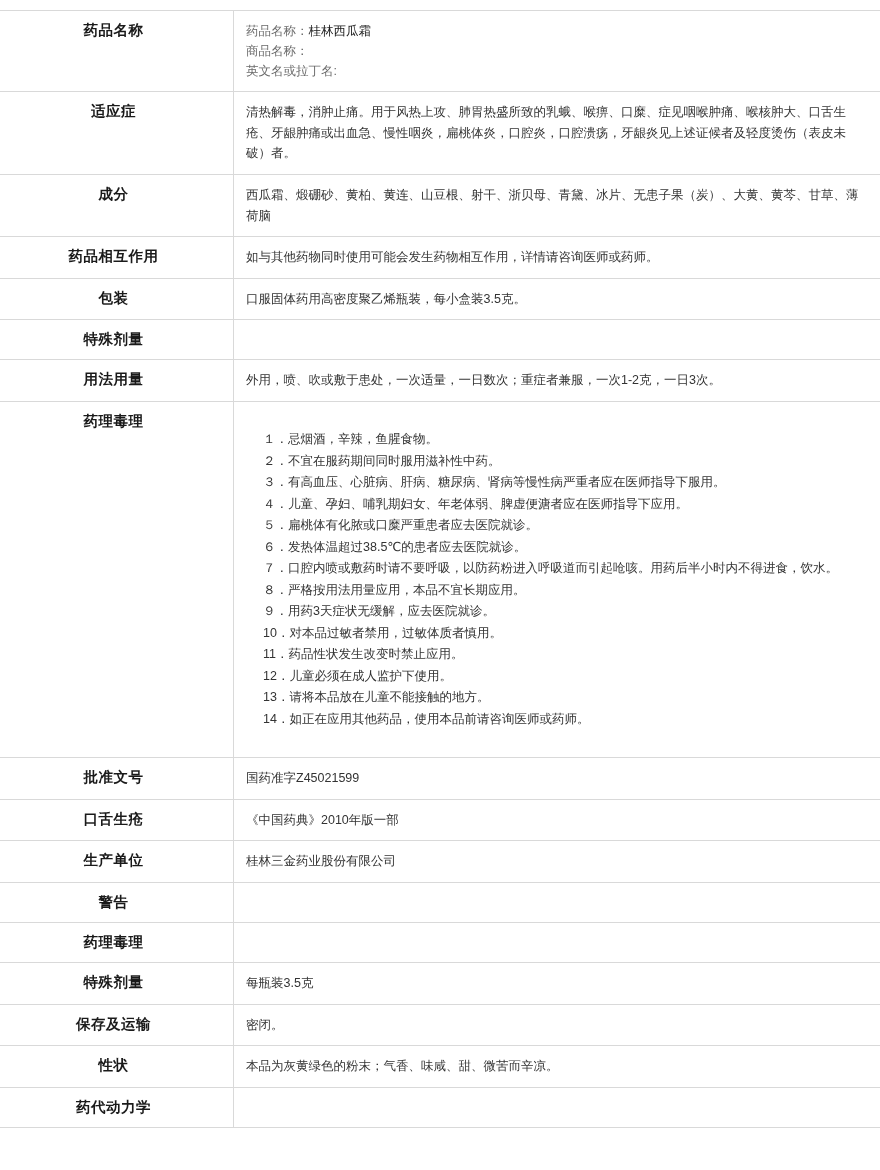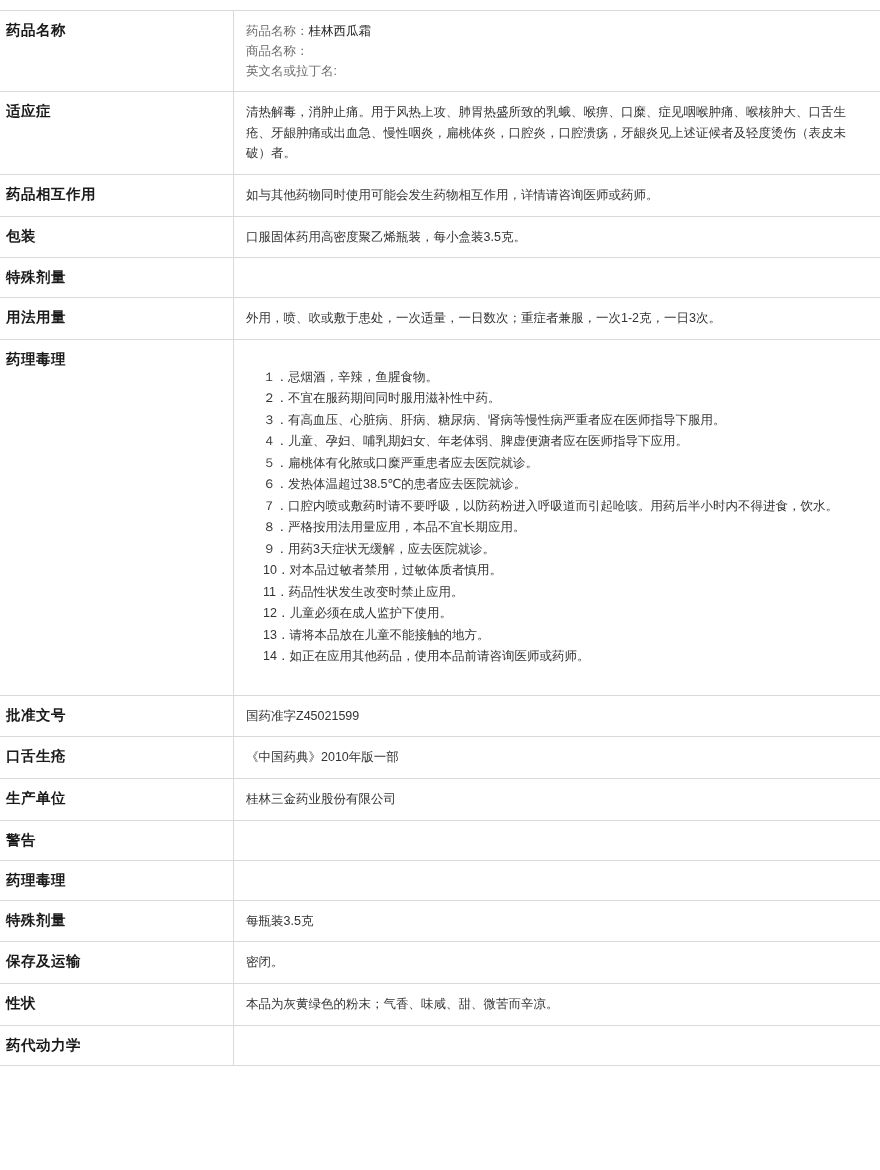--- a/index.html
+++ b/index.html
@@ -24,21 +24,21 @@
     table-layout: fixed;
   }
   table.drug-table tr {
     border-bottom: 1px solid #d9d9d9;
   }
   table.drug-table tr:first-child {
     border-top: 1px solid #d9d9d9;
   }
   td.label-cell {
     width: 215px;
-    text-align: left;
+    text-align: center;
     vertical-align: top;
     padding: 10px 12px 10px 6px;
     font-size: 14.5px;
     font-weight: bold;
     color: #1a1a1a;
     letter-spacing: 0.5px;
     border-right: 1px solid #d9d9d9;
     white-space: nowrap;
   }
   td.value-cell {
@@ -91,20 +91,24 @@
             <span>英文名或拉丁名:</span><span class="sub-val"></span>
           </div>
         </td>
       </tr>
 
       <tr>
         <td class="label-cell">适应症</td>
         <td class="value-cell">清热解毒，消肿止痛。用于风热上攻、肺胃热盛所致的乳蛾、喉痹、口糜、症见咽喉肿痛、喉核肿大、口舌生疮、牙龈肿痛或出血急、慢性咽炎，扁桃体炎，口腔炎，口腔溃疡，牙龈炎见上述证候者及轻度烫伤（表皮未破）者。</td>
       </tr>
 
+      <tr>
+        <td class="label-cell">成分</td>
+        <td class="value-cell">西瓜霜、煅硼砂、黄柏、黄连、山豆根、射干、浙贝母、青黛、冰片、无患子果（炭）、大黄、黄芩、甘草、薄荷脑</td>
+      </tr>
 
       <tr>
         <td class="label-cell">药品相互作用</td>
         <td class="value-cell">如与其他药物同时使用可能会发生药物相互作用，详情请咨询医师或药师。</td>
       </tr>
 
       <tr>
         <td class="label-cell">包装</td>
         <td class="value-cell">口服固体药用高密度聚乙烯瓶装，每小盒装3.5克。</td>
       </tr>

